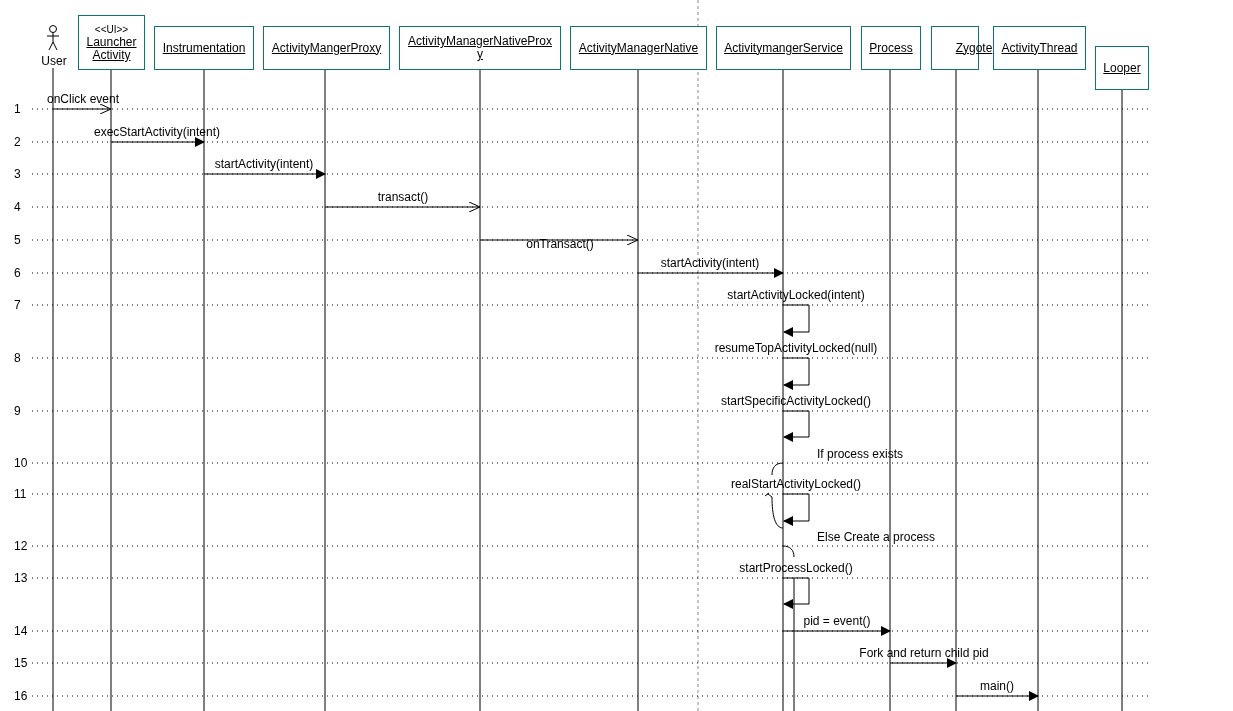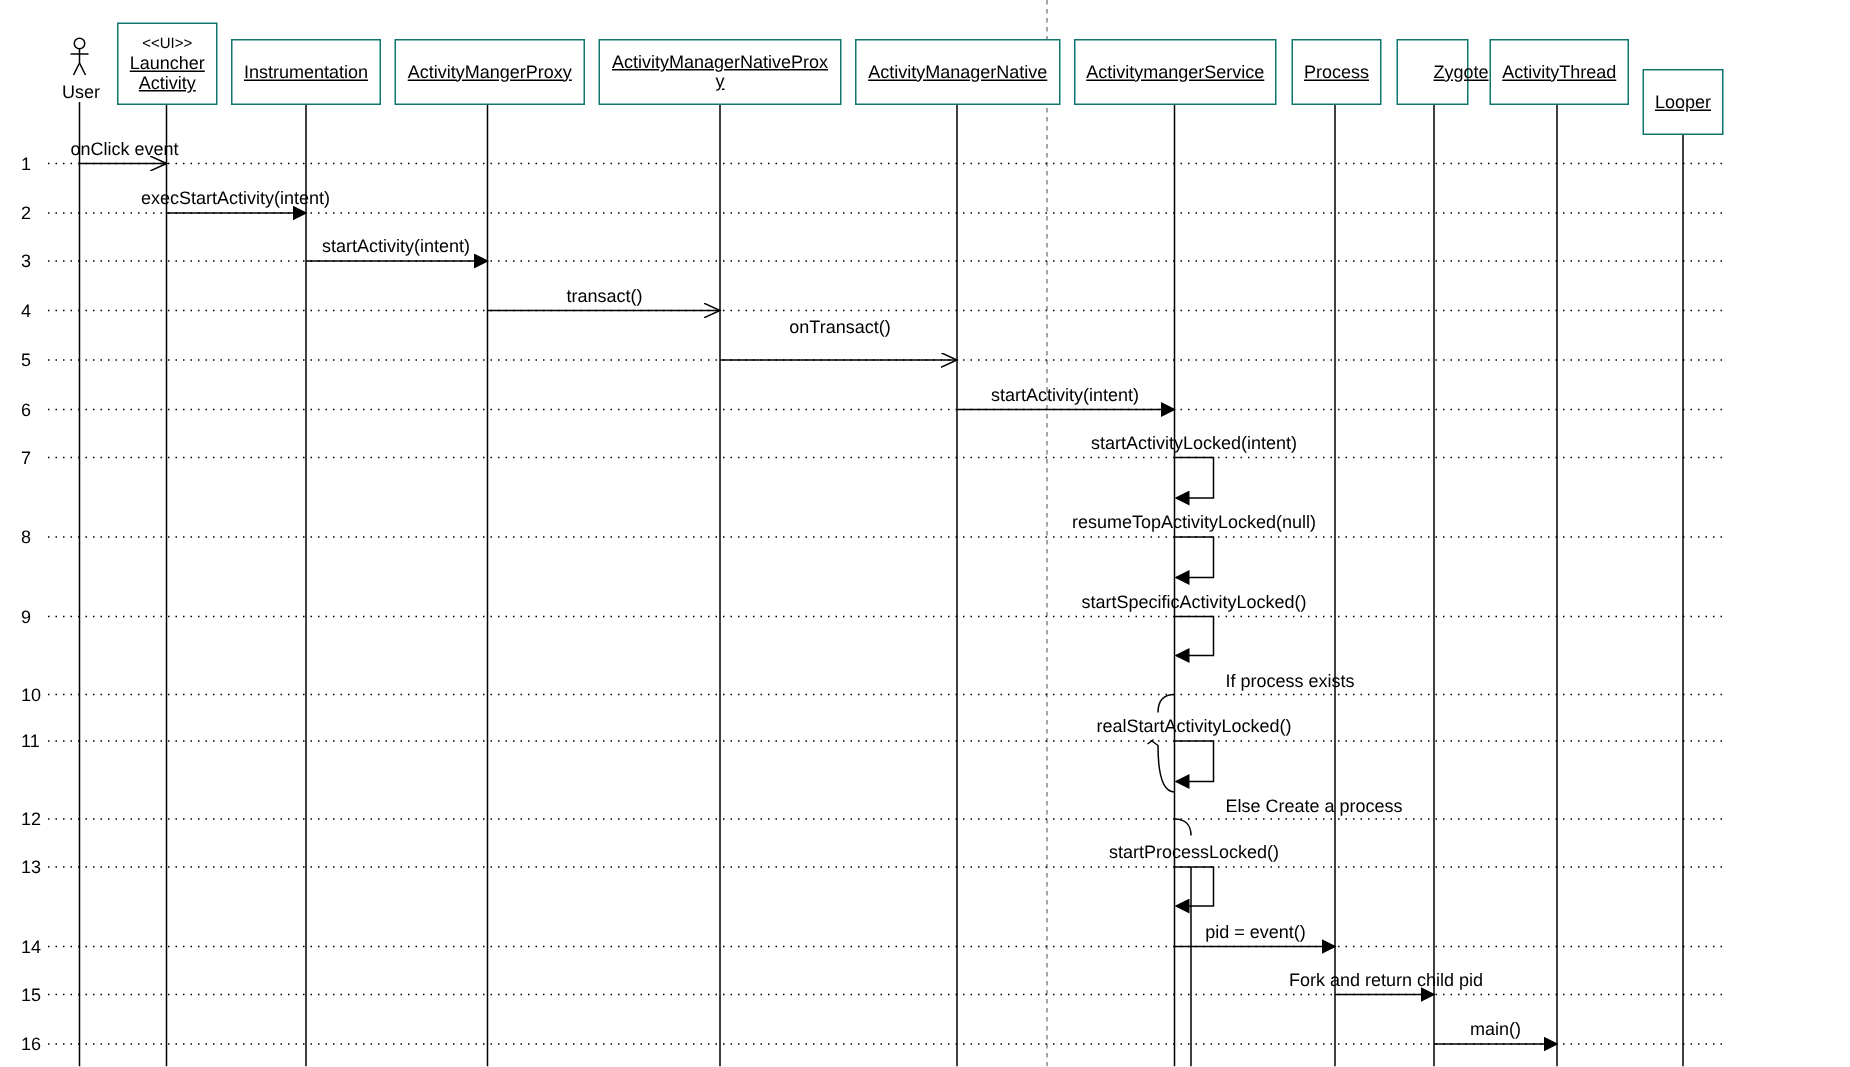--- a/index.html
+++ b/index.html
@@ -154,21 +154,21 @@
   <div class="rownum" style="top:571px;">13</div>
   <div class="rownum" style="top:624px;">14</div>
   <div class="rownum" style="top:656px;">15</div>
   <div class="rownum" style="top:689px;">16</div>
 
   
   <div class="msg-label" style="left:83px;top:92px;">onClick event</div>
   <div class="msg-label" style="left:157px;top:125px;">execStartActivity(intent)</div>
   <div class="msg-label" style="left:264px;top:157px;">startActivity(intent)</div>
   <div class="msg-label" style="left:403px;top:190px;">transact()</div>
-  <div class="msg-label" style="left:560px;top:211px;">onTransact()</div>
+  <div class="msg-label" style="left:560px;top:237px;">onTransact()</div>
   <div class="msg-label" style="left:710px;top:256px;">startActivity(intent)</div>
   <div class="msg-label" style="left:796px;top:288px;">startActivityLocked(intent)</div>
   <div class="msg-label" style="left:796px;top:341px;">resumeTopActivityLocked(null)</div>
   <div class="msg-label" style="left:796px;top:394px;">startSpecificActivityLocked()</div>
   <div class="msg-label" style="left:796px;top:477px;">realStartActivityLocked()</div>
   <div class="msg-label" style="left:796px;top:561px;">startProcessLocked()</div>
   <div class="msg-label" style="left:837px;top:614px;">pid = event()</div>
   <div class="msg-label" style="left:924px;top:646px;">Fork and return child pid</div>
   <div class="msg-label" style="left:997px;top:679px;">main()</div>
 

